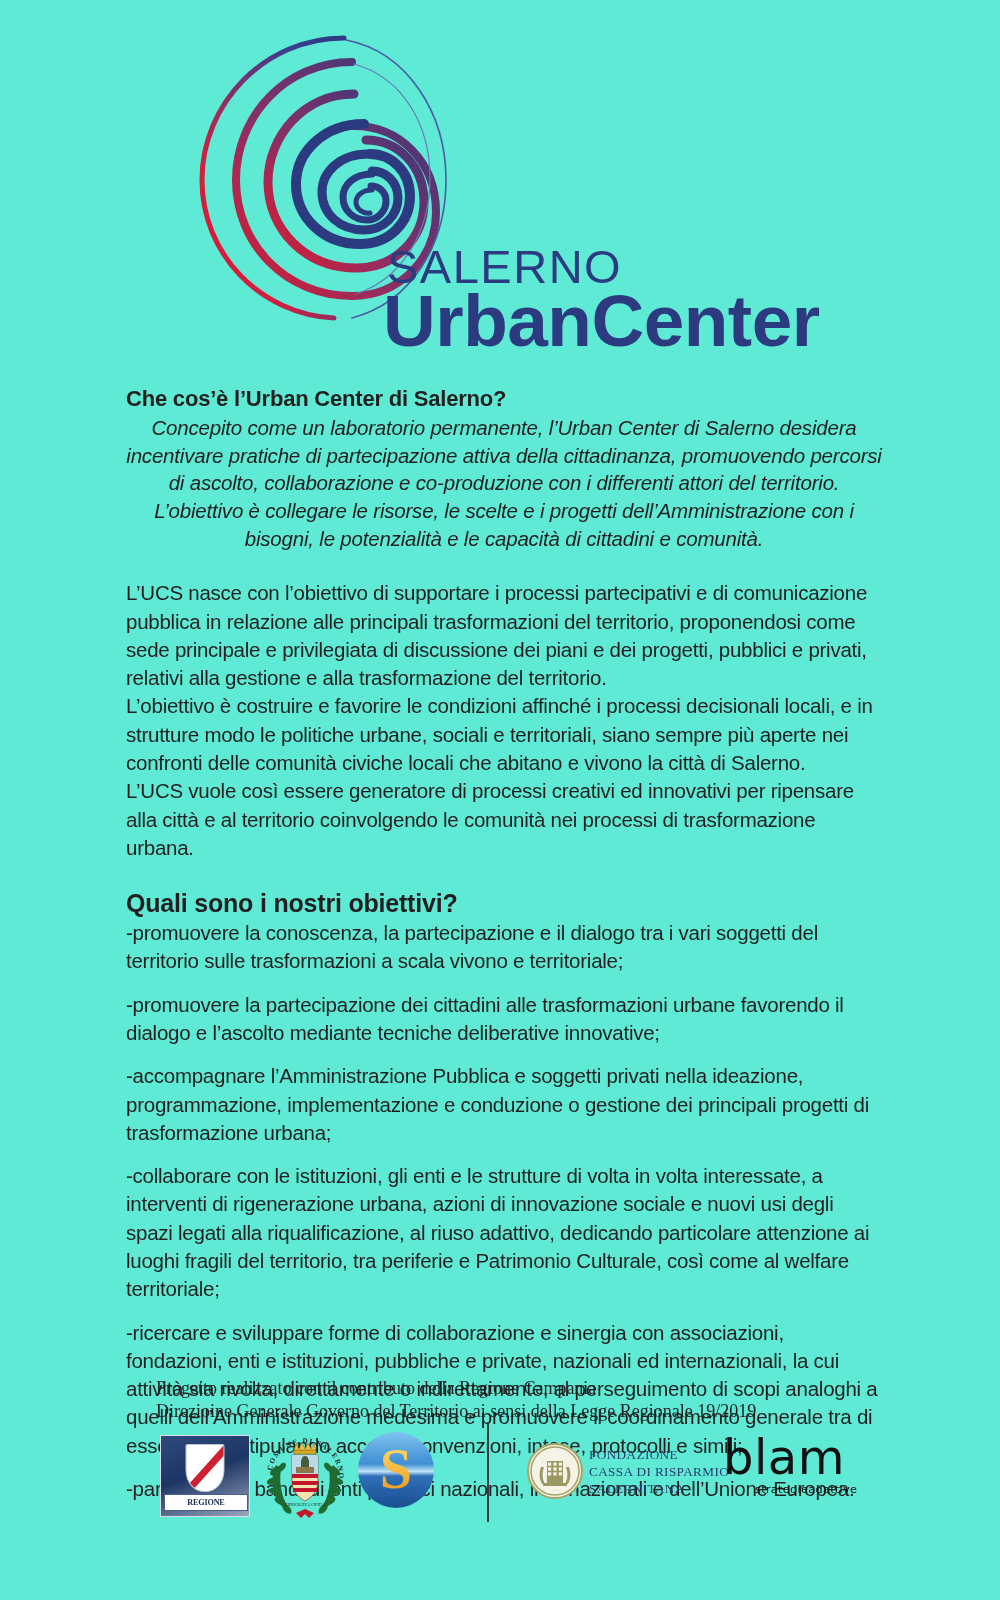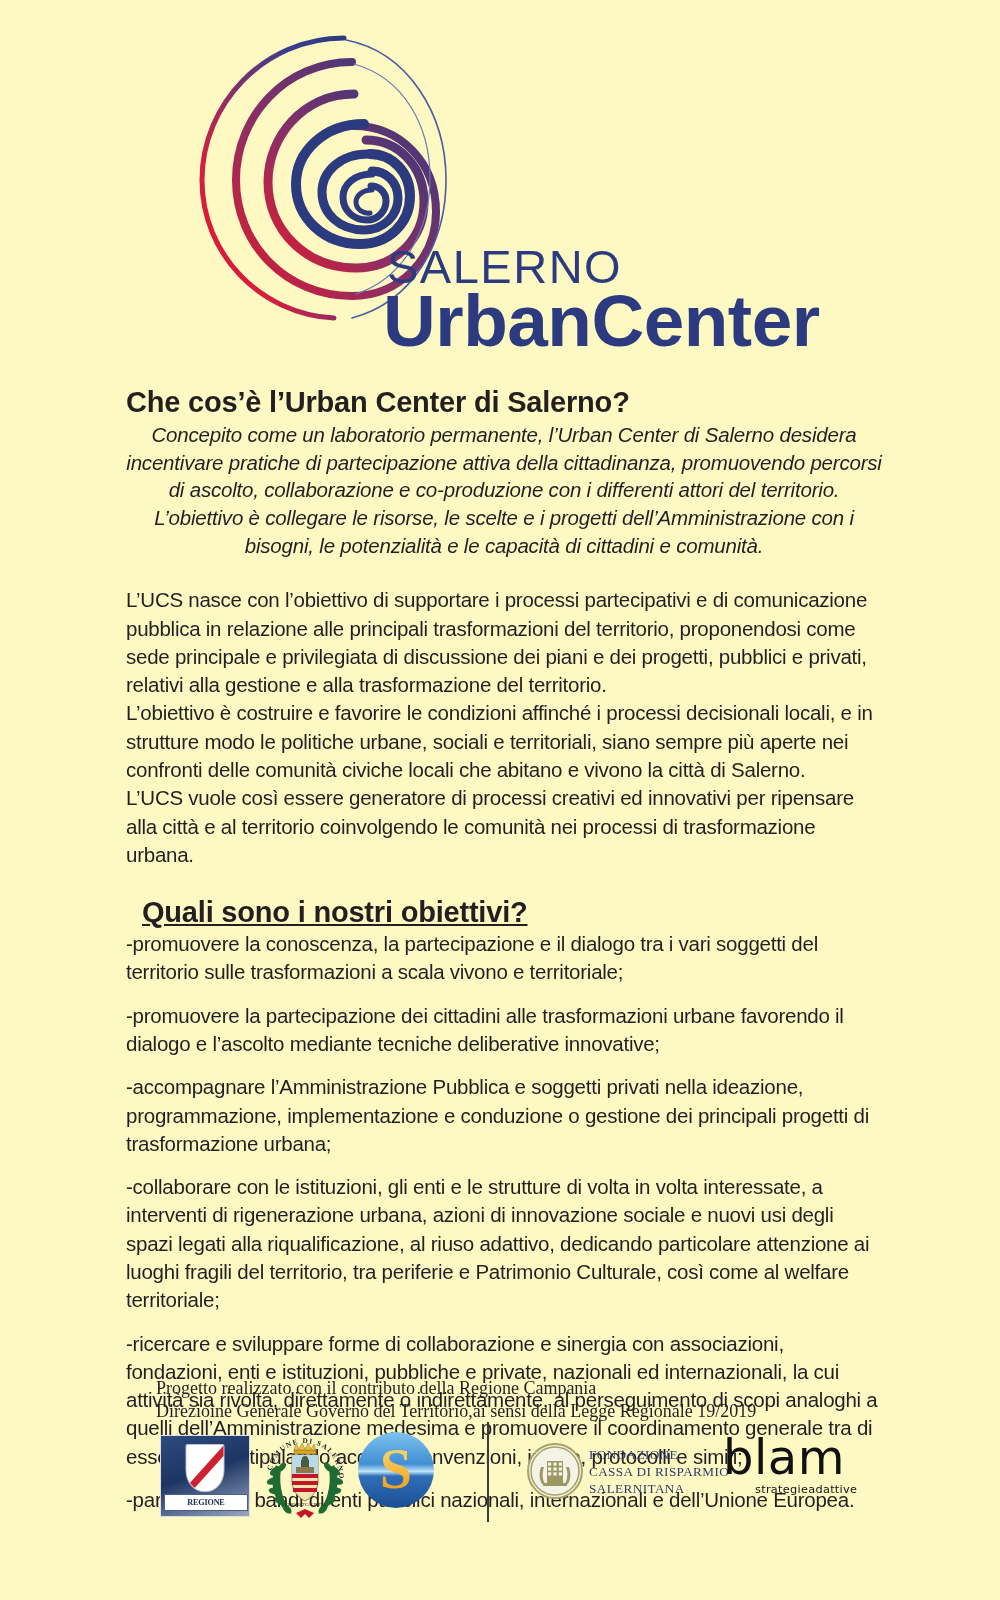--- a/index.html
+++ b/index.html
@@ -12,21 +12,21 @@
     height: 1600px;
     font-family: "Liberation Sans", sans-serif;
     color: #231f20;
     overflow: hidden;
     position: relative;
   }
   .page {
     width: 1000px;
     height: 1600px;
     position: relative;
-    background: #fef9c3;
+    background: #5eead4;
   }
 
   
   .logo-block {
     position: absolute;
     left: 0; top: 0;
     width: 1000px;
     height: 372px;
   }
   .logo-mark {
@@ -60,21 +60,21 @@
   }
 
   
   .content {
     position: absolute;
     left: 126px;
     top: 386px;
     width: 756px;
   }
   h2.section-head {
-    font-size: 29px;
+    font-size: 22px;
     font-weight: bold;
     margin: 0 0 2px 0;
     letter-spacing: -0.2px;
     color: #231f20;
   }
   p.intro {
     font-style: italic;
     font-size: 20.5px;
     line-height: 1.35;
     margin: 0;
@@ -85,25 +85,24 @@
   p.body-para {
     font-size: 20.5px;
     line-height: 1.38;
     margin: 0;
     letter-spacing: -0.25px;
     color: #231f20;
   }
   .gap-lg { height: 27px; }
 
   .obiettivi-head {
-    font-size: 29px;
+    font-size: 25px;
     font-weight: bold;
-    margin: 0 0 1px 16px;
+    margin: 0 0 1px 0;
     letter-spacing: -0.2px;
-    text-decoration: underline;
   }
   ul.bullets {
     list-style: none;
     margin: 0;
     padding: 0;
   }
   ul.bullets li {
     font-size: 20.5px;
     line-height: 1.38;
     letter-spacing: -0.25px;

